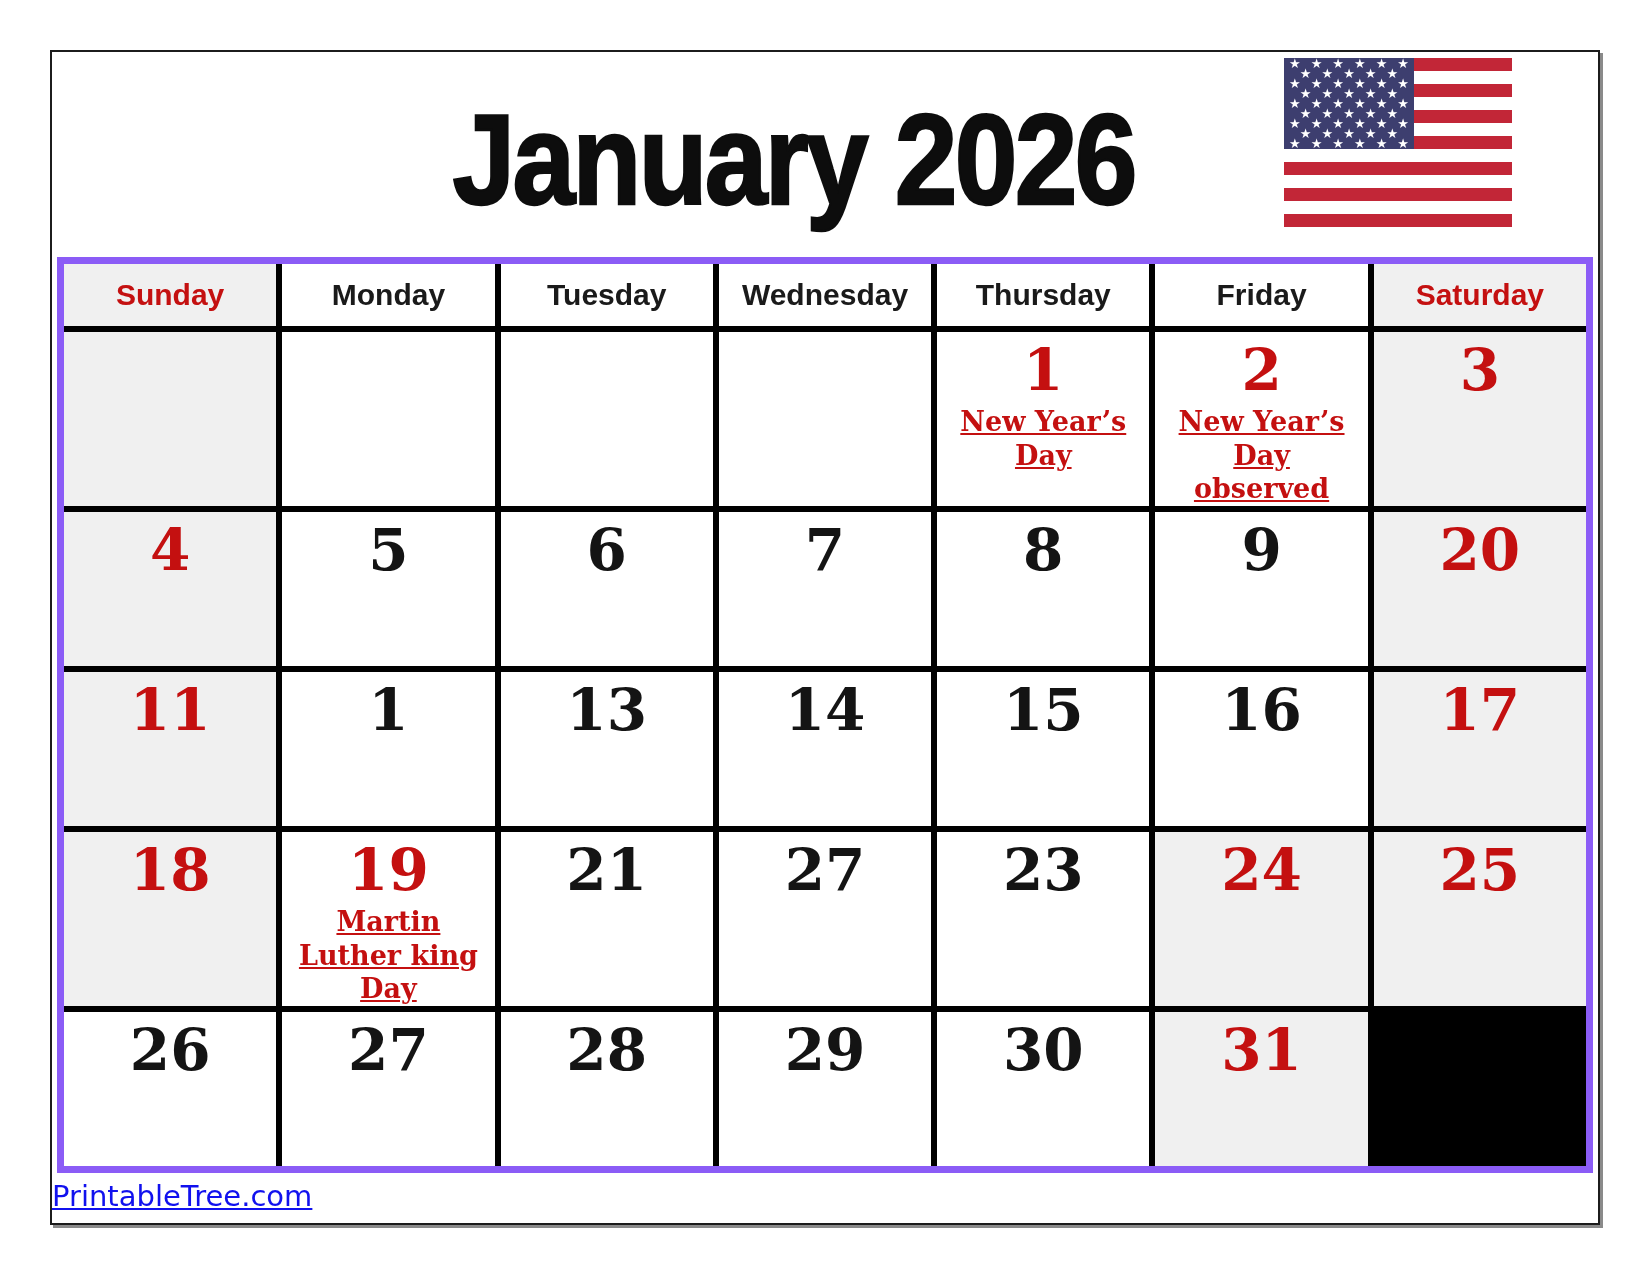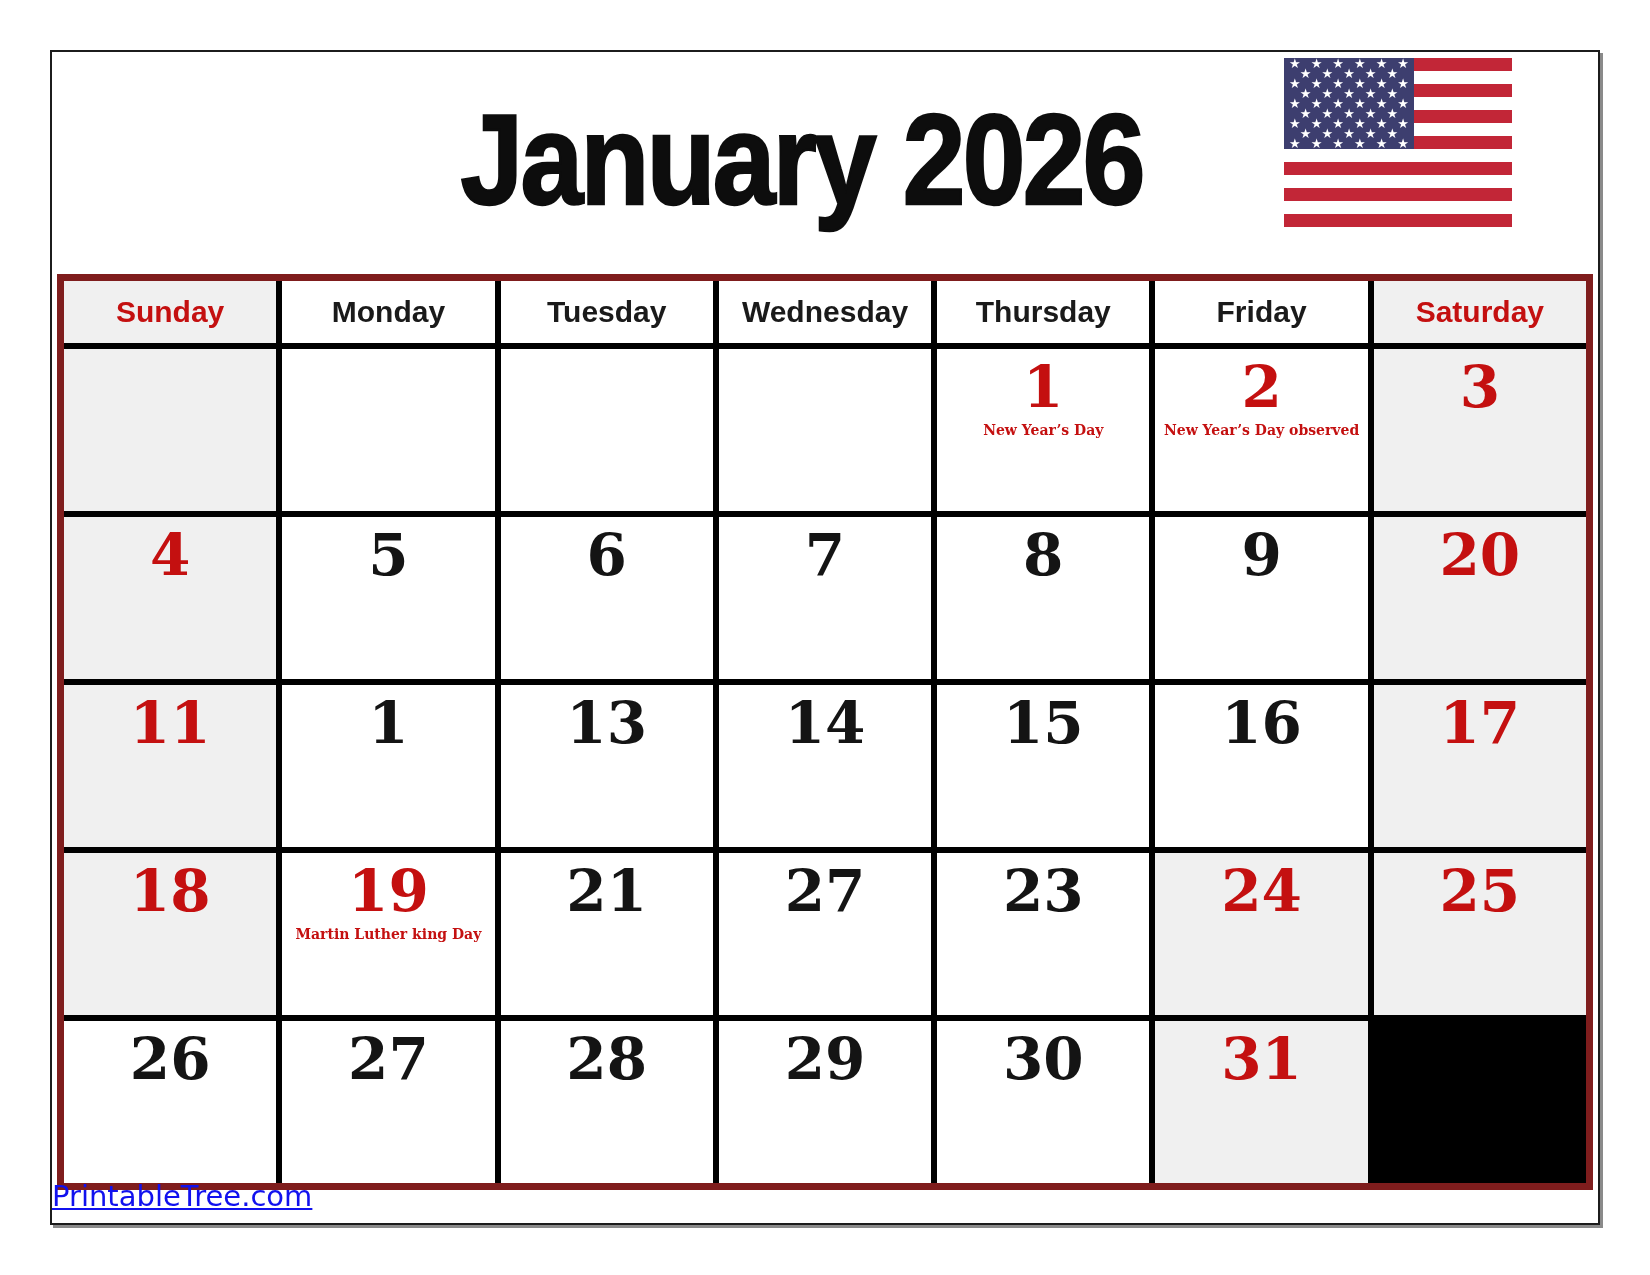--- a/index.html
+++ b/index.html
@@ -7,54 +7,54 @@
     width:1650px;height:1275px;position:relative;background:#ffffff;
     font-family:"Liberation Sans",sans-serif;overflow:hidden;
   }
   .page{
     position:absolute;left:50px;top:50px;width:1546px;height:1171px;
     background:#fff;border:2px solid #1c1c1c;
     box-shadow:3px 3px 0 #8a8a8a;
   }
   
   .title-wrap{
-    position:absolute;top:28px;left:8px;width:100%;box-sizing:border-box;
+    position:absolute;top:28px;left:0;width:100%;box-sizing:border-box;
     padding-right:63px;text-align:center;pointer-events:none;
   }
   .title-inner{
     display:inline-block;transform:scaleX(0.88);transform-origin:center;
     font-size:128px;font-weight:900;letter-spacing:-3px;color:#0d0d0d;
     -webkit-text-stroke:2.5px #0d0d0d;line-height:1.25;white-space:nowrap;
   }
   .flag{
     position:absolute;top:6px;right:86px;width:228px;height:169px;
   }
   .flag svg{display:block;width:100%;height:100%;}
   
   .grid{
-    position:absolute;left:5px;top:222px;width:1536px;height:916px;
-    box-sizing:border-box;border:7px solid #7f1d1d;background:#000;
+    position:absolute;left:5px;top:205px;width:1536px;height:916px;
+    box-sizing:border-box;border:7px solid #8b5cf6;background:#000;
     display:grid;grid-template-columns:repeat(7,1fr);
     grid-template-rows:62px repeat(5,1fr);gap:6px;
   }
   .hcell{
     background:#fff;display:flex;align-items:center;justify-content:center;
     font-size:30px;font-weight:700;color:#1a1a1a;
   }
   .hcell.weekend{background:var(--weekend-bg);color:var(--red);}
   .dcell{background:#fff;text-align:center;padding-top:6px;box-sizing:border-box;}
   .dcell.weekend{background:var(--weekend-bg);}
   .day-num{
     font-family:"DejaVu Serif",serif;font-weight:700;font-size:58px;
     line-height:1.12;color:#141414;
   }
   .dcell.red .day-num{color:var(--red);}
   .holiday{
-    font-family:"DejaVu Serif",serif;font-weight:700;font-size:14px;
-    line-height:1.25;color:var(--red);padding:2px 8px 0 8px;
+    font-family:"DejaVu Serif",serif;font-weight:700;font-size:27px;
+    line-height:1.25;color:var(--red);padding:2px 8px 0 8px;text-decoration:underline;
   }
   
   .footer{position:absolute;bottom:10px;left:0;width:100%;text-align:left;}
   .footer a{
     font-family:"DejaVu Sans",sans-serif;font-size:29px;
     color:var(--link-blue);text-decoration:underline;
   }
 </style>
 </head>
 <body>

